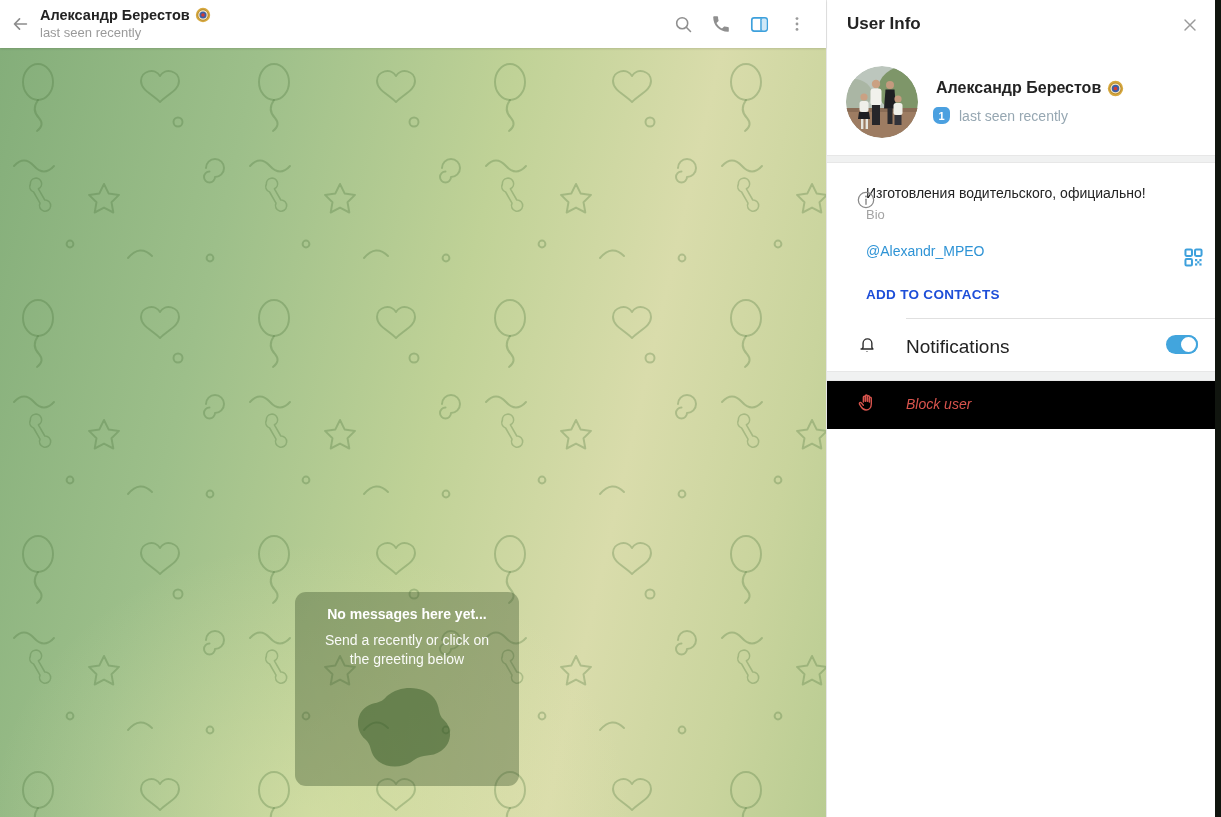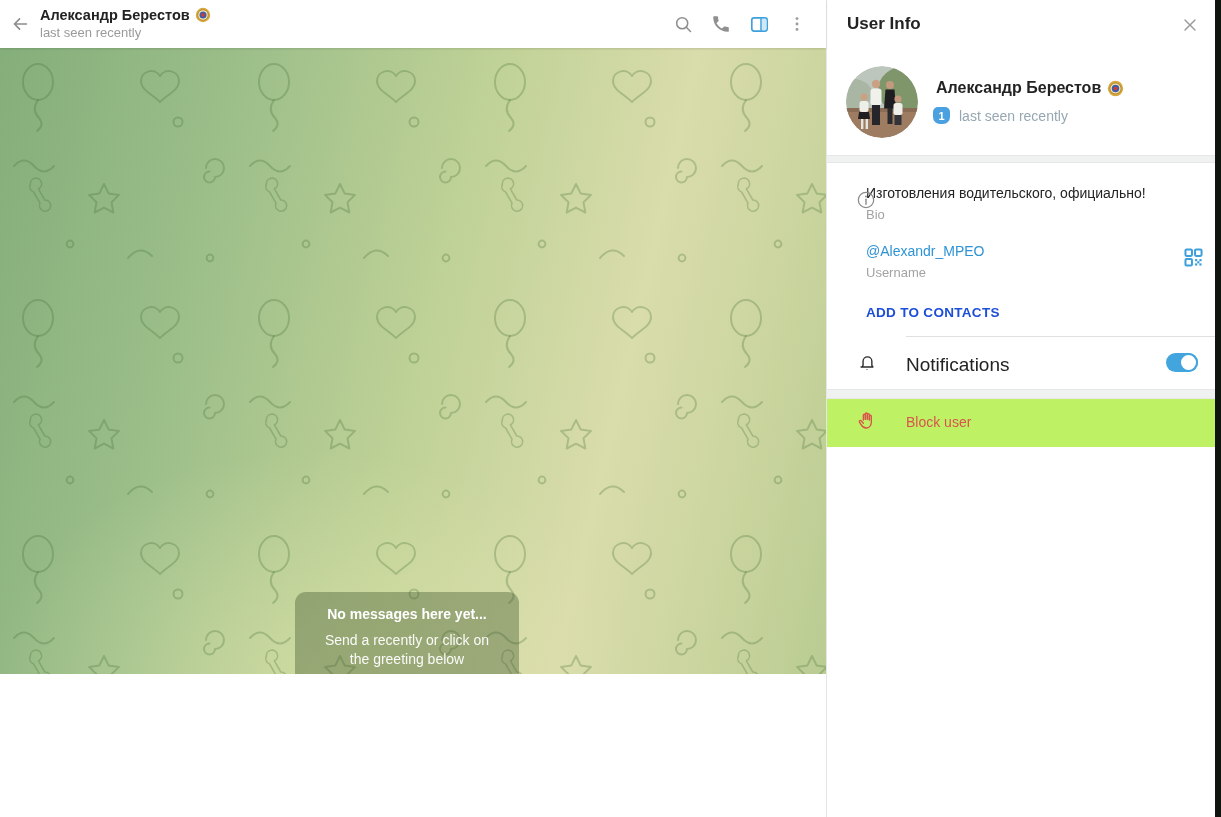--- a/index.html
+++ b/index.html
@@ -16,21 +16,21 @@
   }
   .back-btn { width:40px; height:48px; display:flex; align-items:center; justify-content:center; cursor:pointer; }
   .title-block { display:flex; flex-direction:column; justify-content:center; line-height:1.25; }
   .peer-name-row { display:flex; align-items:center; gap:5px; }
   .peer-name { font-size:14.5px; font-weight:bold; color:#232323; white-space:nowrap; }
   .peer-status { font-size:13px; color:#9a9a9a; margin-top:1px; white-space:nowrap; }
   .topbar-actions { margin-left:auto; display:flex; align-items:center; padding-right:10px; }
   .tb-icon { width:38px; height:40px; display:flex; align-items:center; justify-content:center; cursor:pointer; }
 
   .wallpaper {
-    position:absolute; left:0; top:48px; width:826px; height:626px; overflow:hidden;
+    position:absolute; left:0; top:48px; width:826px; height:769px; overflow:hidden;
     background:
       radial-gradient(ellipse 60% 55% at 38% 100%, rgba(238,238,180,0.40), rgba(238,238,180,0) 65%),
       linear-gradient(103deg, #84ae7a 0%, #9dbf8a 26%, #c0d297 52%, #d9dcab 72%, #c9d49d 88%, #b9cc92 100%);
   }
   .doodles { position:absolute; inset:0; width:100%; height:100%; }
 
   .empty-bubble {
     position:absolute; left:295px; top:544px; width:224px; height:194px;
     border-radius:11px; background:rgba(61,83,45,0.38);
     display:flex; flex-direction:column; align-items:center; padding-top:14px;
@@ -75,21 +75,21 @@
   .divider-indent { margin-left:79px; border-top:1px solid #e0e0e0; }
 
   .notif-row { position:relative; height:52px; background:#fff; cursor:pointer; }
   .notif-row .row-icon { top:14px; }
   .notif-label { position:absolute; left:79px; top:17px; font-size:19px; color:#232323; }
   .toggle { position:absolute; right:17px; top:16px; width:32px; height:19px;
     border-radius:10px; background:#42a5dd; cursor:pointer; }
   .toggle .knob { position:absolute; right:0; top:0; width:19px; height:19px;
     background:#fff; border:2px solid #42a5dd; border-radius:50%; }
 
-  .block-row { position:relative; height:48px; background:#bef264; cursor:pointer; }
+  .block-row { position:relative; height:48px; background:#000000; cursor:pointer;font-style:italic; }
   .block-row .row-icon { top:11px; }
   .block-label { position:absolute; left:79px; top:15px; font-size:14px; color:#d9544d; }
 
   .edge-strip { position:absolute; left:1215px; top:0; width:6px; height:817px; background:#11150f; }
 </style>
 </head>
 <body>
 
 <div class="app">
 
@@ -244,21 +244,20 @@
       </div>
 
       <div class="info-col">
         <div>
           <div class="bio-line">Изготовления водительского, официально!</div>
           <div class="field-label">Bio</div>
         </div>
 
         <div class="username-block">
           <div class="username-value">@Alexandr_MPEO</div>
-          <div class="field-label">Username</div>
           <div class="qr-btn">
             <svg width="23" height="23" viewBox="0 0 24 24">
               <g fill="none" stroke="#3da0dc" stroke-width="2.1">
                 <rect x="3.6" y="3.6" width="6.8" height="6.8" rx="1.2"></rect>
                 <rect x="13.6" y="3.6" width="6.8" height="6.8" rx="1.2"></rect>
                 <rect x="3.6" y="13.6" width="6.8" height="6.8" rx="1.2"></rect>
               </g>
               <g fill="#3da0dc">
                 <rect x="13.6" y="13.6" width="2.3" height="2.3"></rect>
                 <rect x="18.1" y="13.6" width="2.3" height="2.3"></rect>

